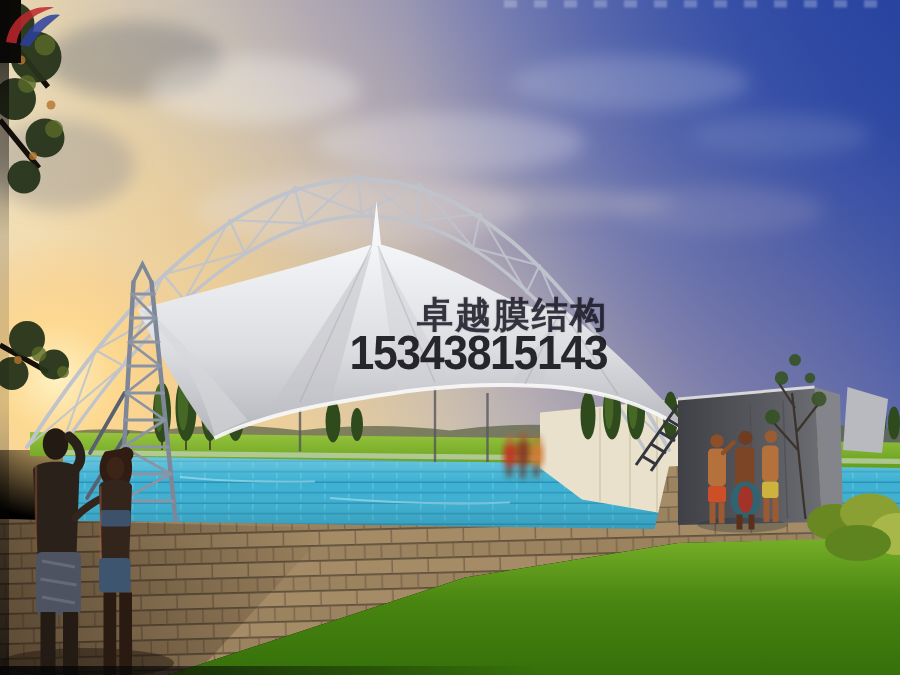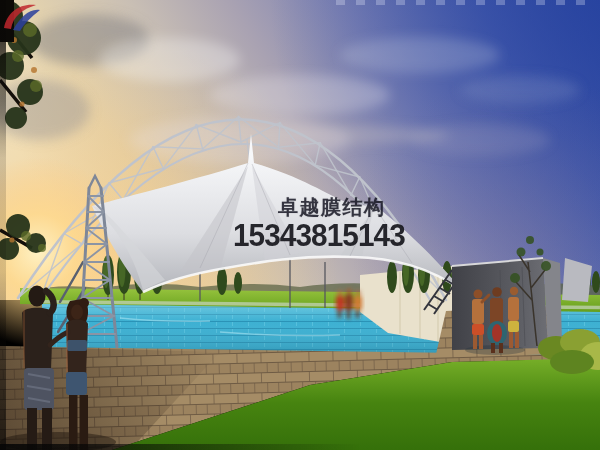--- a/index.html
+++ b/index.html
@@ -1,20 +1,20 @@
 <!DOCTYPE html>
 <html><head>
 <meta charset="utf-8">
 <style>
   html,body{margin:0;padding:0;background:#000;}
   .stage{position:relative;width:600px;height:450px;overflow:hidden;font-family:"Liberation Sans",sans-serif;}
   .stage svg{position:absolute;left:0;top:0;}
   .wm{position:absolute;user-select:none;}
   .wm-logo{left:229px;top:192px;width:44px;height:36px;}
-  .wm-brand{left:278px;top:194px;font-size:20px;font-weight:bold;letter-spacing:1.5px;
+  .wm-brand{left:278px;top:194px;font-size:24px;font-weight:bold;letter-spacing:1.5px;
             color:rgba(24,24,36,.8);text-shadow:0 0 1px rgba(24,24,36,.35);}
   .wm-phone{left:233px;top:217px;font-size:32px;font-weight:bold;letter-spacing:-1px;
             color:rgba(12,12,18,.88);transform:scaleX(.93);transform-origin:left top;}
   .wm-topfrag{left:336px;top:0;width:258px;height:5px;opacity:.55;filter:blur(.6px);
             background:repeating-linear-gradient(90deg,rgba(240,244,255,.5) 0 9px,rgba(240,244,255,0) 9px 20px);}
 </style>
 </head>
 <body>
 
 <div class="stage">

